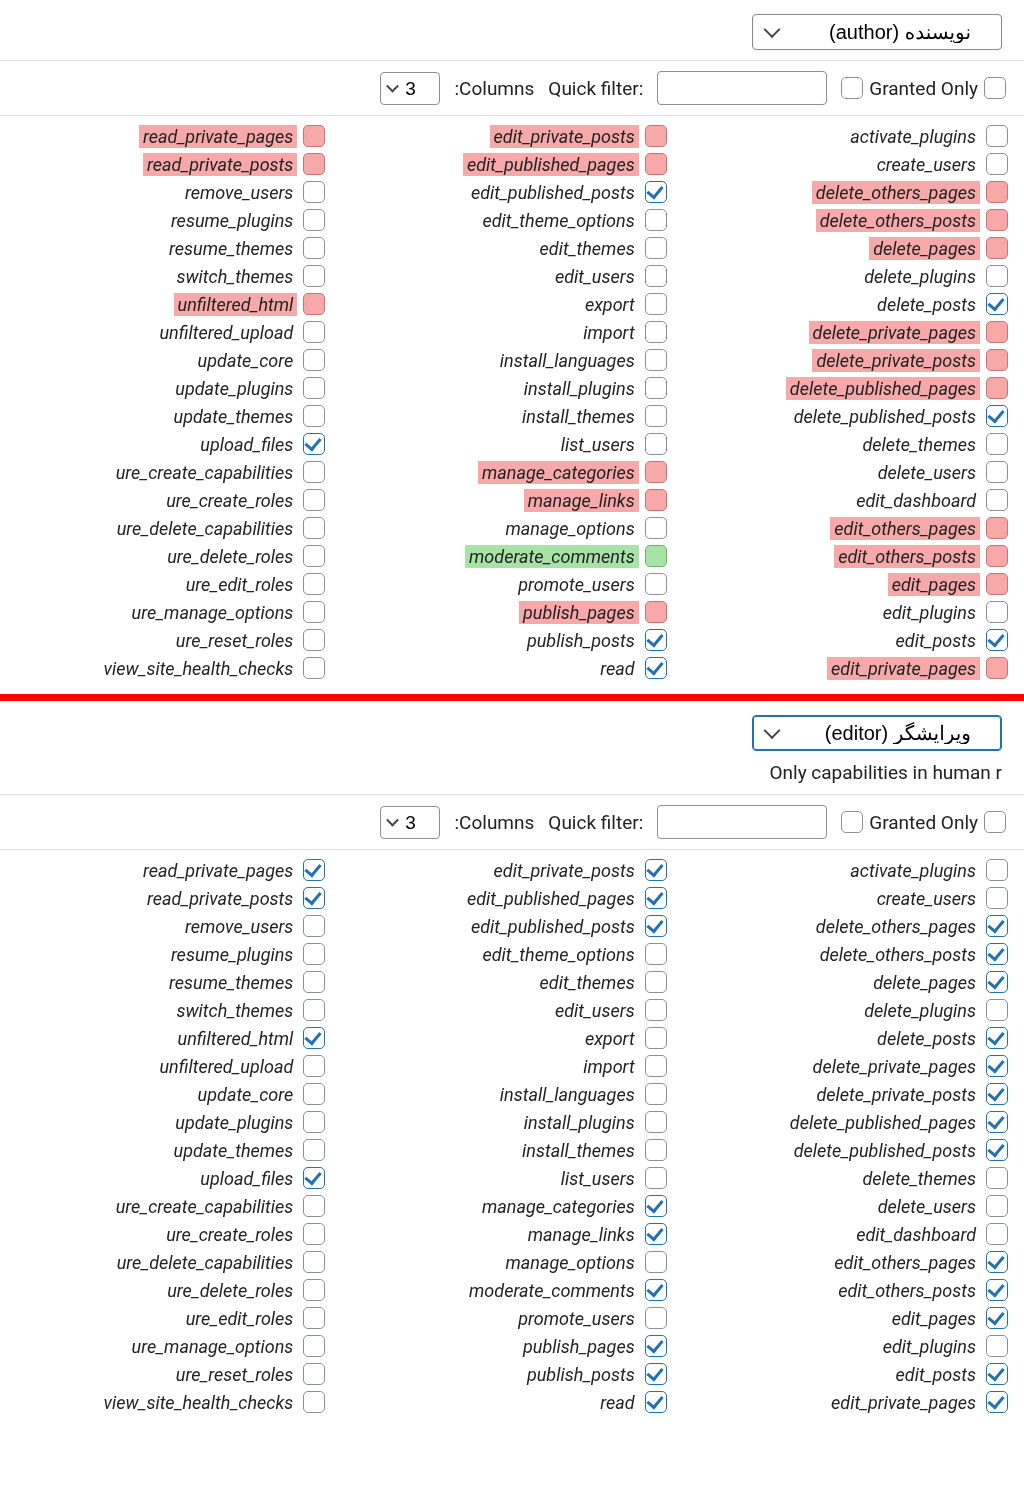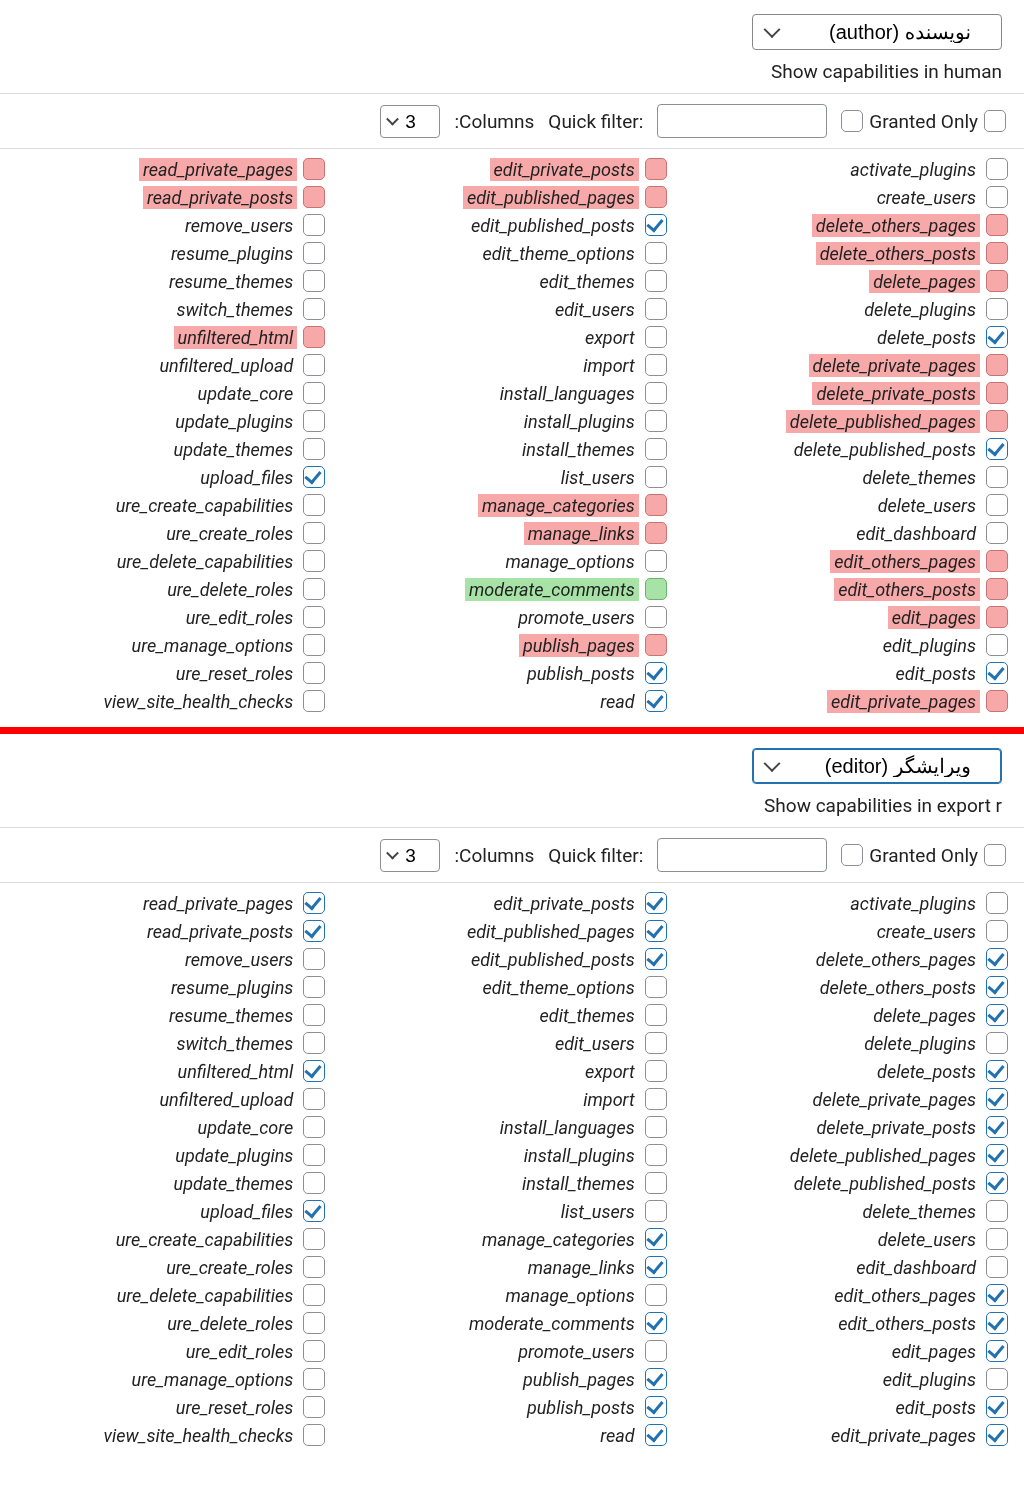--- a/index.html
+++ b/index.html
@@ -166,21 +166,20 @@
 
 <div id="root">
     <div class="section">
     <div class="role-row">
       <span class="select-wrap ">
         <select class="role-select">
           <option>نویسنده (author)</option>
         </select>
       </span>
     </div>
-    <div class="human-row">Show capabilities in human</div>
     <div class="hr"></div>
 
   <div class="controls">
     <span class="sel-wrap-sm">
       <select class="cols-select">
         <option>3</option>
       </select>
     </span>
     <span class="lbl">:Columns</span>
     <span class="lbl">Quick filter:</span>
@@ -442,21 +441,21 @@
   </div>
     <div class="red-divider"></div>
     <div class="section">
     <div class="role-row">
       <span class="select-wrap focus">
         <select class="role-select">
           <option>ویرایشگر (editor)</option>
         </select>
       </span>
     </div>
-    <div class="human-row">Show capabilities in export r</div>
+    <div class="human-row">Only capabilities in human r</div>
     <div class="hr"></div>
 
   <div class="controls">
     <span class="sel-wrap-sm">
       <select class="cols-select">
         <option>3</option>
       </select>
     </span>
     <span class="lbl">:Columns</span>
     <span class="lbl">Quick filter:</span>

